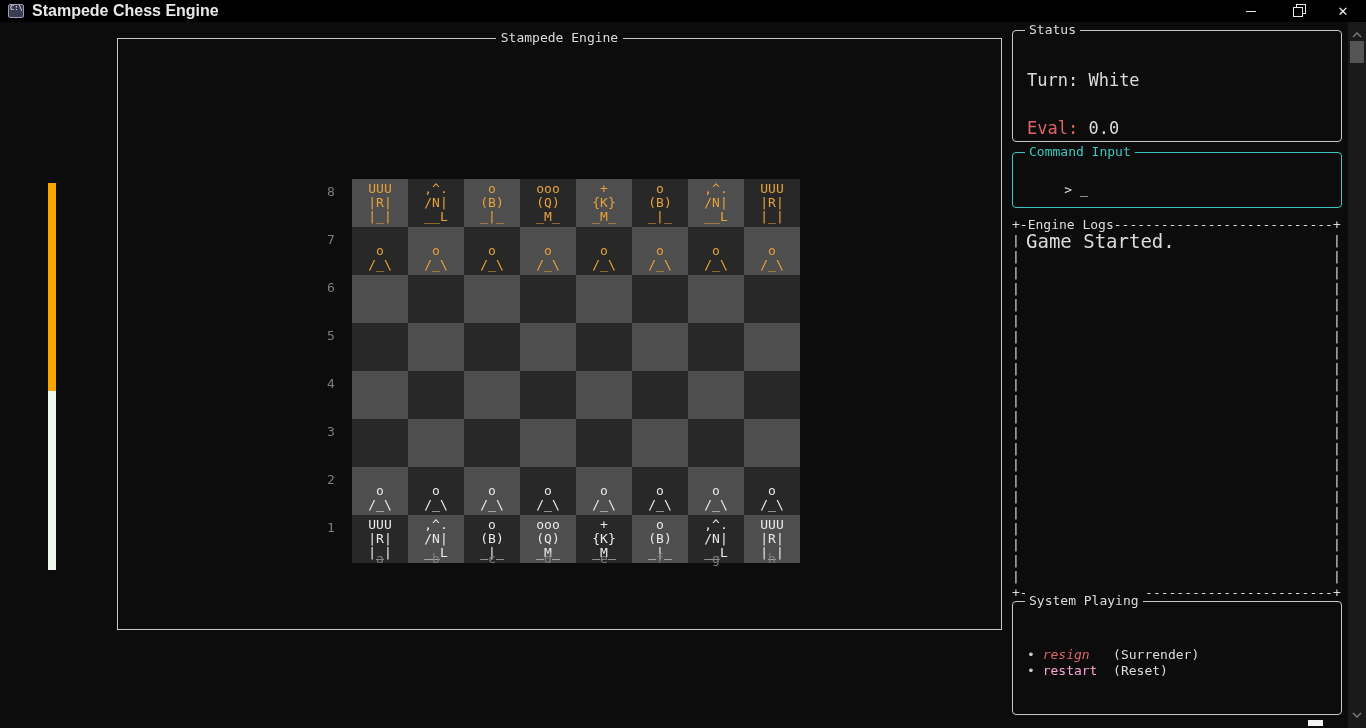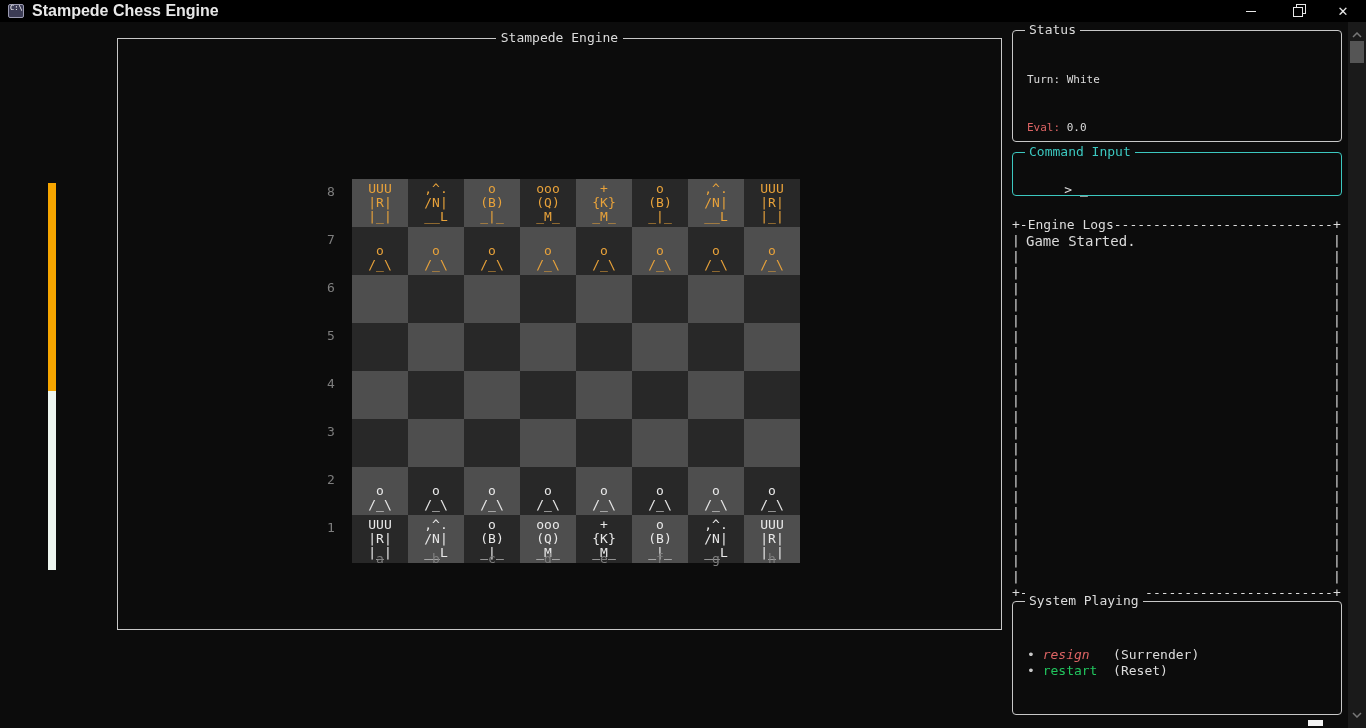--- a/index.html
+++ b/index.html
@@ -56,31 +56,31 @@
   .rank-labels div{height:48px;display:flex;align-items:center;justify-content:center;
                    color:var(--label);font-size:13px;}
   .file-labels{position:absolute;left:352px;top:551px;display:flex;}
   .file-labels div{width:56px;text-align:center;color:var(--label);font-size:13px;line-height:16px;}
 
   
   .side-box{position:absolute;left:1012px;width:330px;border:1px solid var(--border-white);border-radius:4px;}
   .side-box .box-title{position:absolute;top:-9px;left:12px;background:var(--background);
                        padding:0 4px;font-size:13px;}
   .status-box{top:30px;height:112px;}
-  .status-lines{padding:9px 0 0 14px;font-size:11px;line-height:16px;white-space:pre;}
+  .status-lines{padding:9px 0 0 14px;font-size:17px;line-height:16px;white-space:pre;}
   .lbl-cyan{color:var(--cyan);}
   .lbl-red{color:var(--red);}
 
-  .command-box{top:152px;height:44px;border-color:var(--cyan);}
+  .command-box{top:152px;height:56px;border-color:var(--cyan);}
   .command-box .box-title{color:var(--cyan);}
   .command-line{padding:13px 0 0 20px;font-size:13px;line-height:16px;white-space:pre;}
   .cursor{color:#ffffff;}
 
   .ascii{position:absolute;font-size:13px;line-height:16px;white-space:pre;color:var(--foreground);}
-  .logs-entries{position:absolute;left:1026px;top:233px;font-size:14px;line-height:16px;white-space:pre;}
+  .logs-entries{position:absolute;left:1026px;top:233px;font-size:19px;line-height:16px;white-space:pre;}
 
   .commands-box{top:601px;height:114px;}
   .commands-body{padding:13px 0 0 14px;font-size:13px;line-height:16px;white-space:pre;}
   .cmd-line .bullet{color:#c8c8c8;}
 
   
   .scrollbar{position:absolute;left:1348px;top:22px;width:18px;height:706px;background:var(--scrollbar-track);}
   .sb-arrow{position:absolute;left:0;width:18px;height:18px;display:flex;align-items:center;justify-content:center;}
   .sb-up{top:4px;} .sb-down{bottom:4px;}
   .sb-thumb{position:absolute;left:2px;top:19px;width:14px;height:22px;background:var(--scrollbar-thumb);}
@@ -388,21 +388,21 @@
 |
 |
 |
 |</pre>
 <div class="logs-entries" id="log-entries"><div>Game Started.</div></div>
 <div class="ascii" style="left:1012px;top:585px;">+----------------------------------------+</div>
 
 <div class="side-box commands-box">
   <div class="box-title">System Playing</div>
   <div class="commands-body">
-    <div id="cmd-list"><div class="cmd-line"><span class="bullet">• </span><span style="color: rgb(221, 100, 100); font-style: italic;">resign</span><span>   </span><span>(Surrender)</span></div><div class="cmd-line"><span class="bullet">• </span><span style="color: #22c55e;">restart</span><span>  </span><span>(Reset)</span></div></div>
+    <div id="cmd-list"><div class="cmd-line"><span class="bullet">• </span><span style="color: rgb(221, 100, 100); font-style: italic;">resign</span><span>   </span><span>(Surrender)</span></div><div class="cmd-line"><span class="bullet">• </span><span style="color: #f9a8d4;">restart</span><span>  </span><span>(Reset)</span></div></div>
   </div>
 </div>
 
 <div class="scrollbar">
   <div class="sb-arrow sb-up">
     <svg width="10" height="6" viewBox="0 0 10 6">
         <polyline points="1,5 5,1 9,5" fill="none" stroke="#777777" stroke-width="1.5"></polyline>
       </svg>
   </div>
   <div class="sb-thumb"></div>

